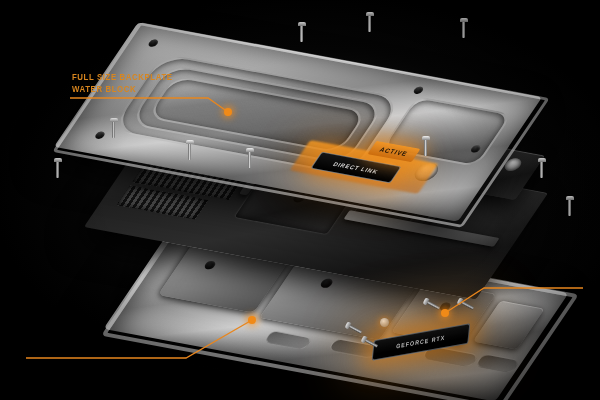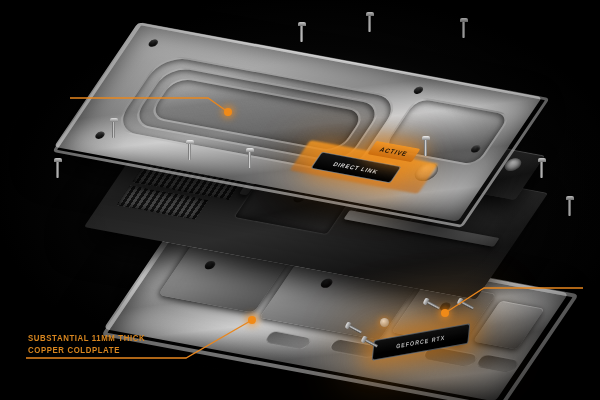--- a/index.html
+++ b/index.html
@@ -329,23 +329,23 @@
 
   <svg class="lead" width="600" height="400" style="left:0;top:0;">
 
     <polyline points="70,98 208,98 228,112" fill="none" stroke="#E8861E" stroke-width="1.3"></polyline>
 
     <polyline points="26,358 186,358 252,320" fill="none" stroke="#E8861E" stroke-width="1.3"></polyline>
 
     <polyline points="583,288 484,288 445,313" fill="none" stroke="#E8861E" stroke-width="1.3"></polyline>
   </svg>
 
+  <div class="callout" style="left:72px;top:72px;">
+    <div class="txt">FULL SIZE BACKPLATE
+WATER BLOCK</div>
+  </div>
   <div class="dot" style="left:224px;top:108px;"></div>
 
-  <div class="callout" style="left:28px;top:333px;">
-    <div class="txt">SUBSTANTIAL 11MM THICK
-COPPER COLDPLATE</div>
-  </div>
   <div class="dot" style="left:248px;top:316px;"></div>
 
   <div class="dot" style="left:441px;top:309px;"></div>
 
 </div>
 
 </body></html>

